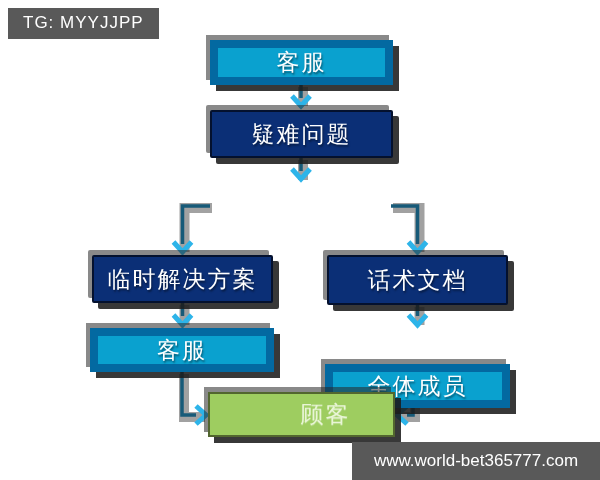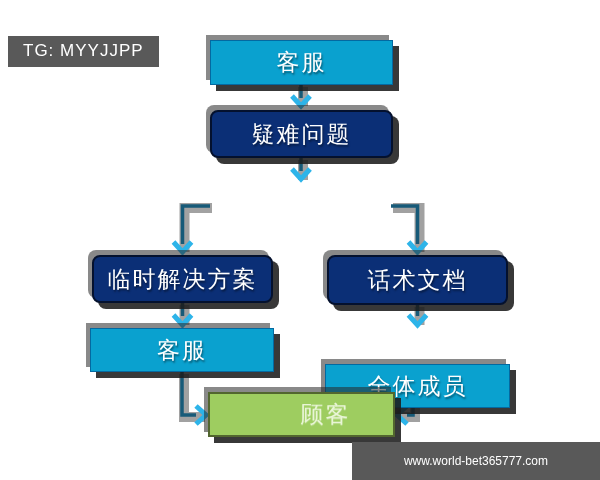--- a/index.html
+++ b/index.html
@@ -17,46 +17,45 @@
   .node{
     position:absolute;z-index:2;
     display:flex;align-items:center;justify-content:center;
     color:#ffffff;font-size:23px;letter-spacing:2px;
     text-shadow:1px 2px 2px rgba(0,0,0,0.45);
     box-shadow:6px 6px 0 rgba(28,28,28,0.88), -4px -5px 0 rgba(40,40,40,0.55);
     box-sizing:border-box;
   }
   .node.cyan{
     background:#0aa1cf;
-    border:1px solid #0369a1;
+    border:8px solid #0369a1;
   }
   .node.navy{
     background:#0b2f76;
     border:2px solid #04112e;
-    border-radius:8px;
+    border-radius:2px;
   }
   .node.green{
     background:#9ecd60;
     border:2px solid #52662f;
     color:#e9f5d6;
     text-shadow:0 1px 1px rgba(255,255,255,0.35);
   }
   .badge{
     position:absolute;left:8px;top:8px;z-index:3;
     background:#595959;color:#ffffff;
     font-size:17px;letter-spacing:1px;
     padding:5px 15px 6px 15px;
     white-space:nowrap;
-    margin-top:28px;
   }
   .watermark{
     position:absolute;right:0;bottom:0;z-index:3;
     width:248px;height:38px;
     background:#595959;color:#ffffff;
-    font-size:12px;
+    font-size:17px;
     display:flex;align-items:center;justify-content:center;
     white-space:nowrap;
     margin-top:36px;
   }
   
   .n-support-top   {left:210px;top:40px; width:183px;height:45px;}
   .n-difficult     {left:210px;top:110px;width:183px;height:48px;}
   .n-supervisor    {left:210px;top:183px;width:181px;height:47px;}
   .n-temp-solution {left:92px; top:255px;width:181px;height:48px;}
   .n-script-doc    {left:327px;top:255px;width:181px;height:50px;}

